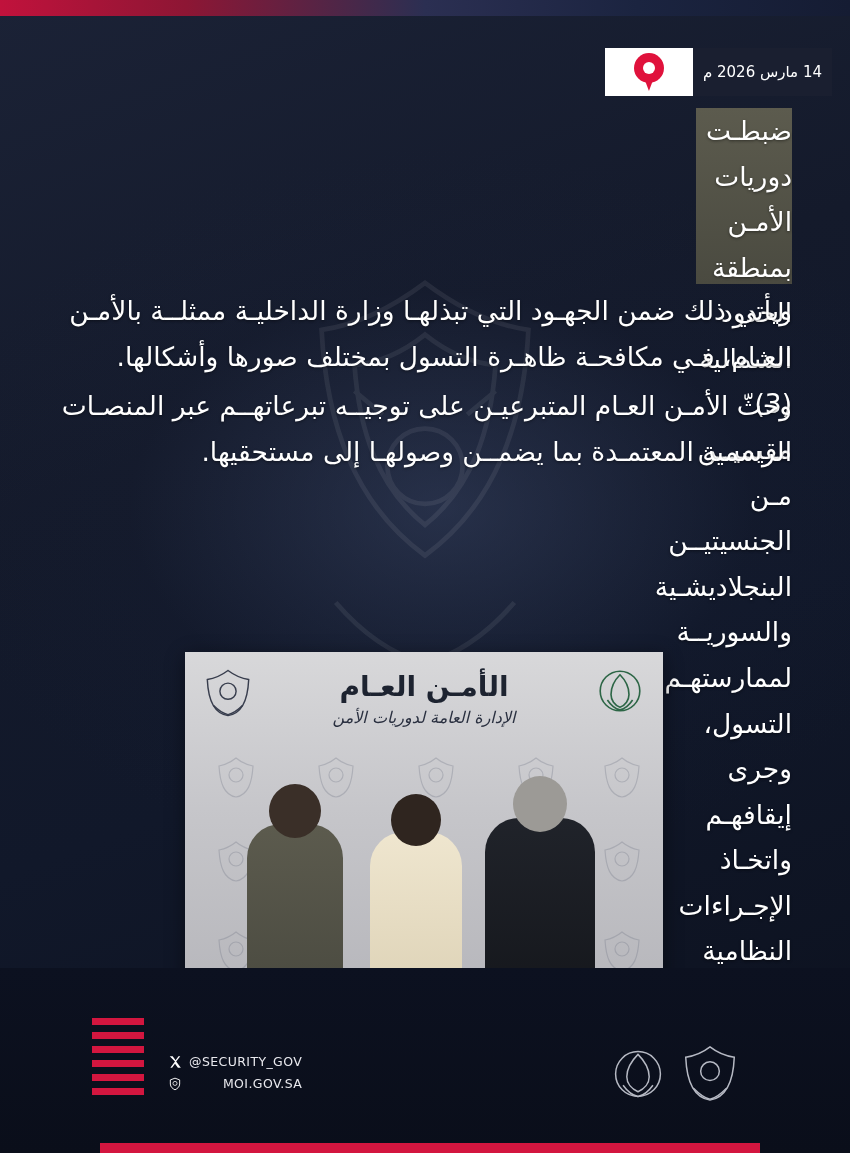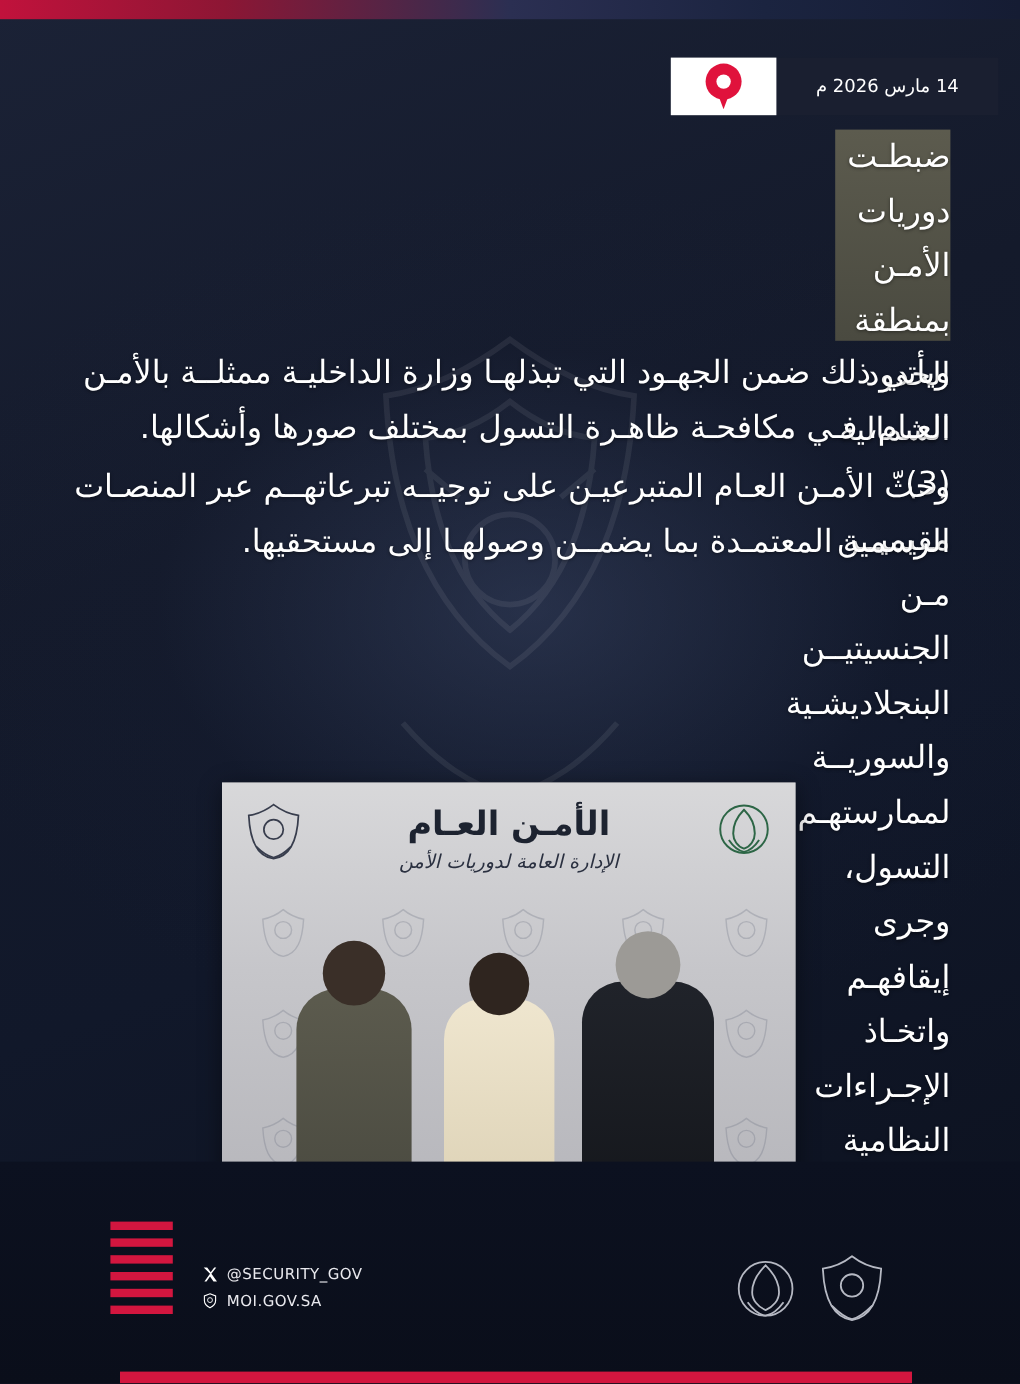--- a/index.html
+++ b/index.html
@@ -55,21 +55,21 @@
     clip-path:polygon(0 0,100% 0,50% 100%);
   }
   .hdr-region{
     background:#ffffff;color:#15182a;
     display:flex;align-items:center;padding:0 14px;
     font-size:17px;font-weight:bold;letter-spacing:0px;
     font-family:"DejaVu Sans", sans-serif;
   }
   .hdr-date{
     background:#1a1f30;color:#ffffff;
-    display:flex;align-items:center;padding:0 33px;
+    display:flex;align-items:center;padding:0 10px;
     font-size:15px;
     font-family:"DejaVu Sans", sans-serif;
   }
 
   
   .body-text{
     position:absolute;top:108px;right:58px;width:736px;
     color:#ffffff;text-align:right;
     font-size:26.5px;line-height:1.72;
     font-family:"DejaVu Sans", sans-serif;
@@ -139,21 +139,21 @@
     position:absolute;left:92px;bottom:58px;width:52px;height:86px;
   }
   .red-hatch i{
     position:absolute;left:0;width:52px;height:7px;background:#d3163f;
   }
   .social{
     position:absolute;left:168px;bottom:55px;color:#e9e9ee;
     font-family:"DejaVu Sans", sans-serif;font-size:12.5px;letter-spacing:0.4px;
     direction:ltr;text-align:left;
   }
-  .social .row{display:flex;align-items:center;gap:7px;margin-bottom:7px;}
+  .social .row{display:flex;align-items:center;gap:7px;margin-bottom:7px;justify-content:space-between;}
   .social .ico{width:14px;height:14px;display:flex;align-items:center;justify-content:center;color:#ffffff;}
   .social .ico svg{width:14px;height:14px;}
   .bot-emblems{
     position:absolute;right:112px;bottom:48px;display:flex;gap:16px;align-items:center;
   }
   .bot-emblems .e{width:56px;height:62px;opacity:0.9;}
   .bot-emblems .e svg{width:100%;height:100%;}
   .bottom-bar{
     position:absolute;left:100px;bottom:0;width:660px;height:10px;background:#d3163f;
   }

